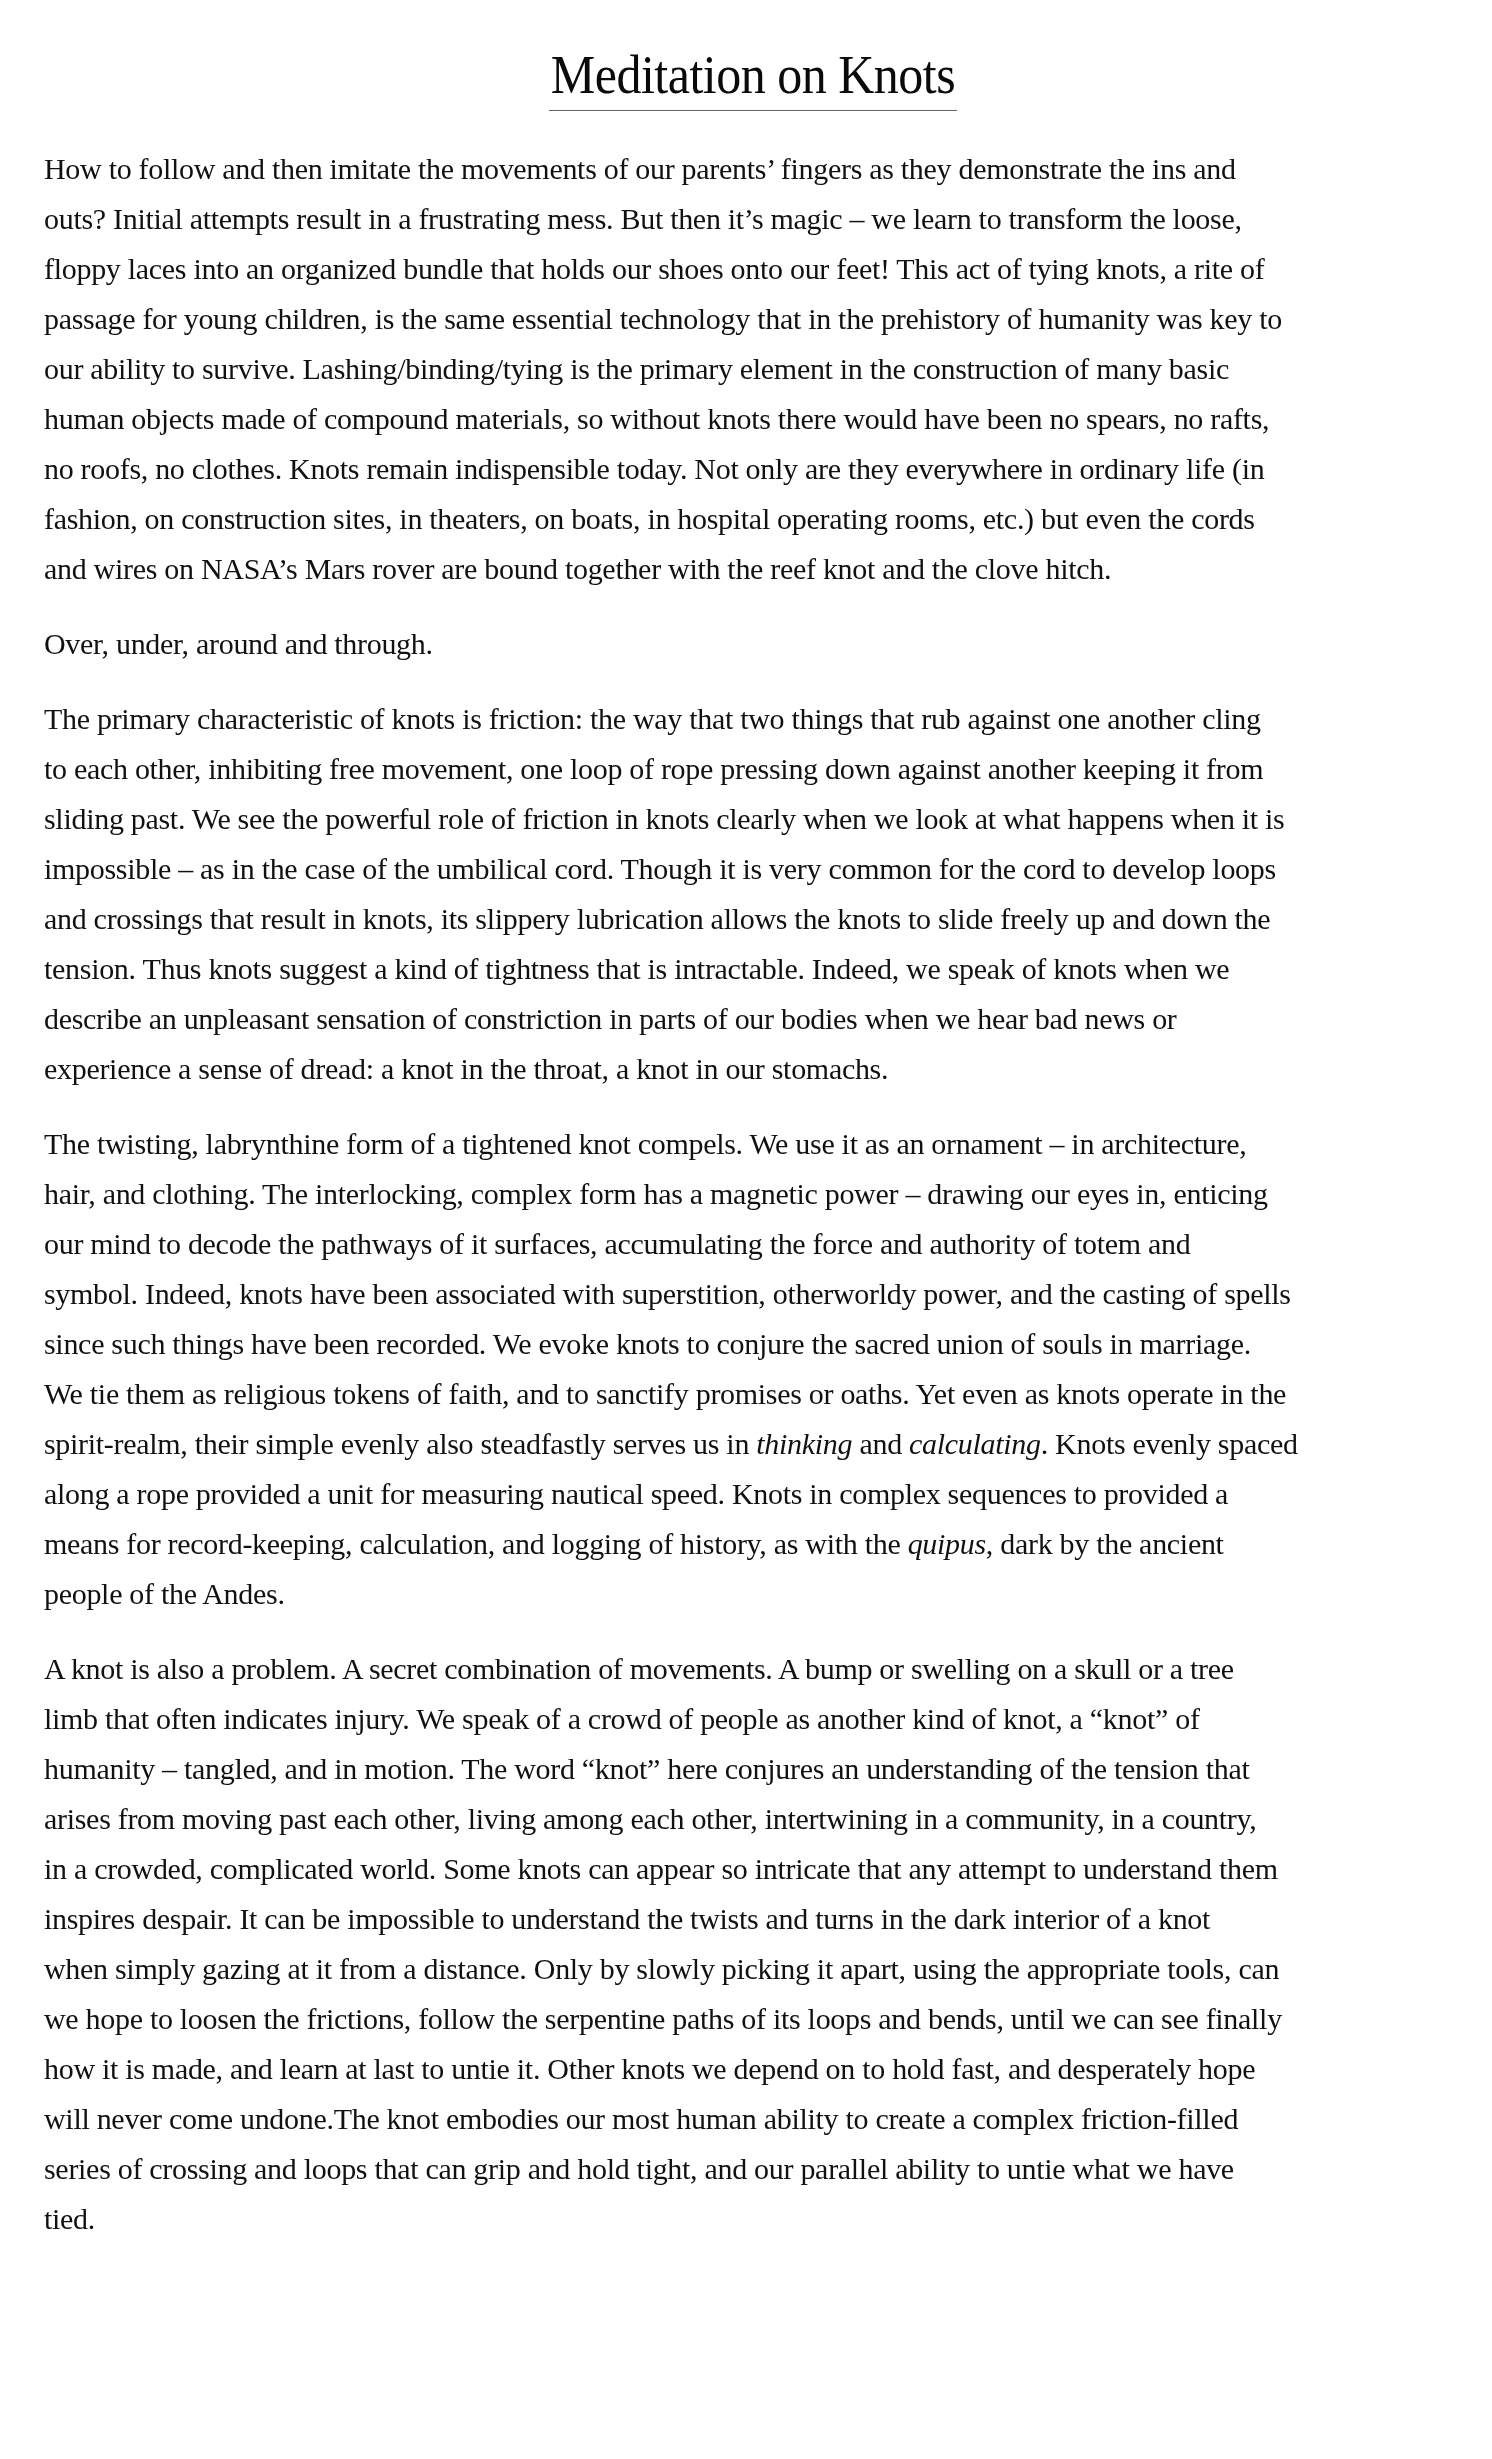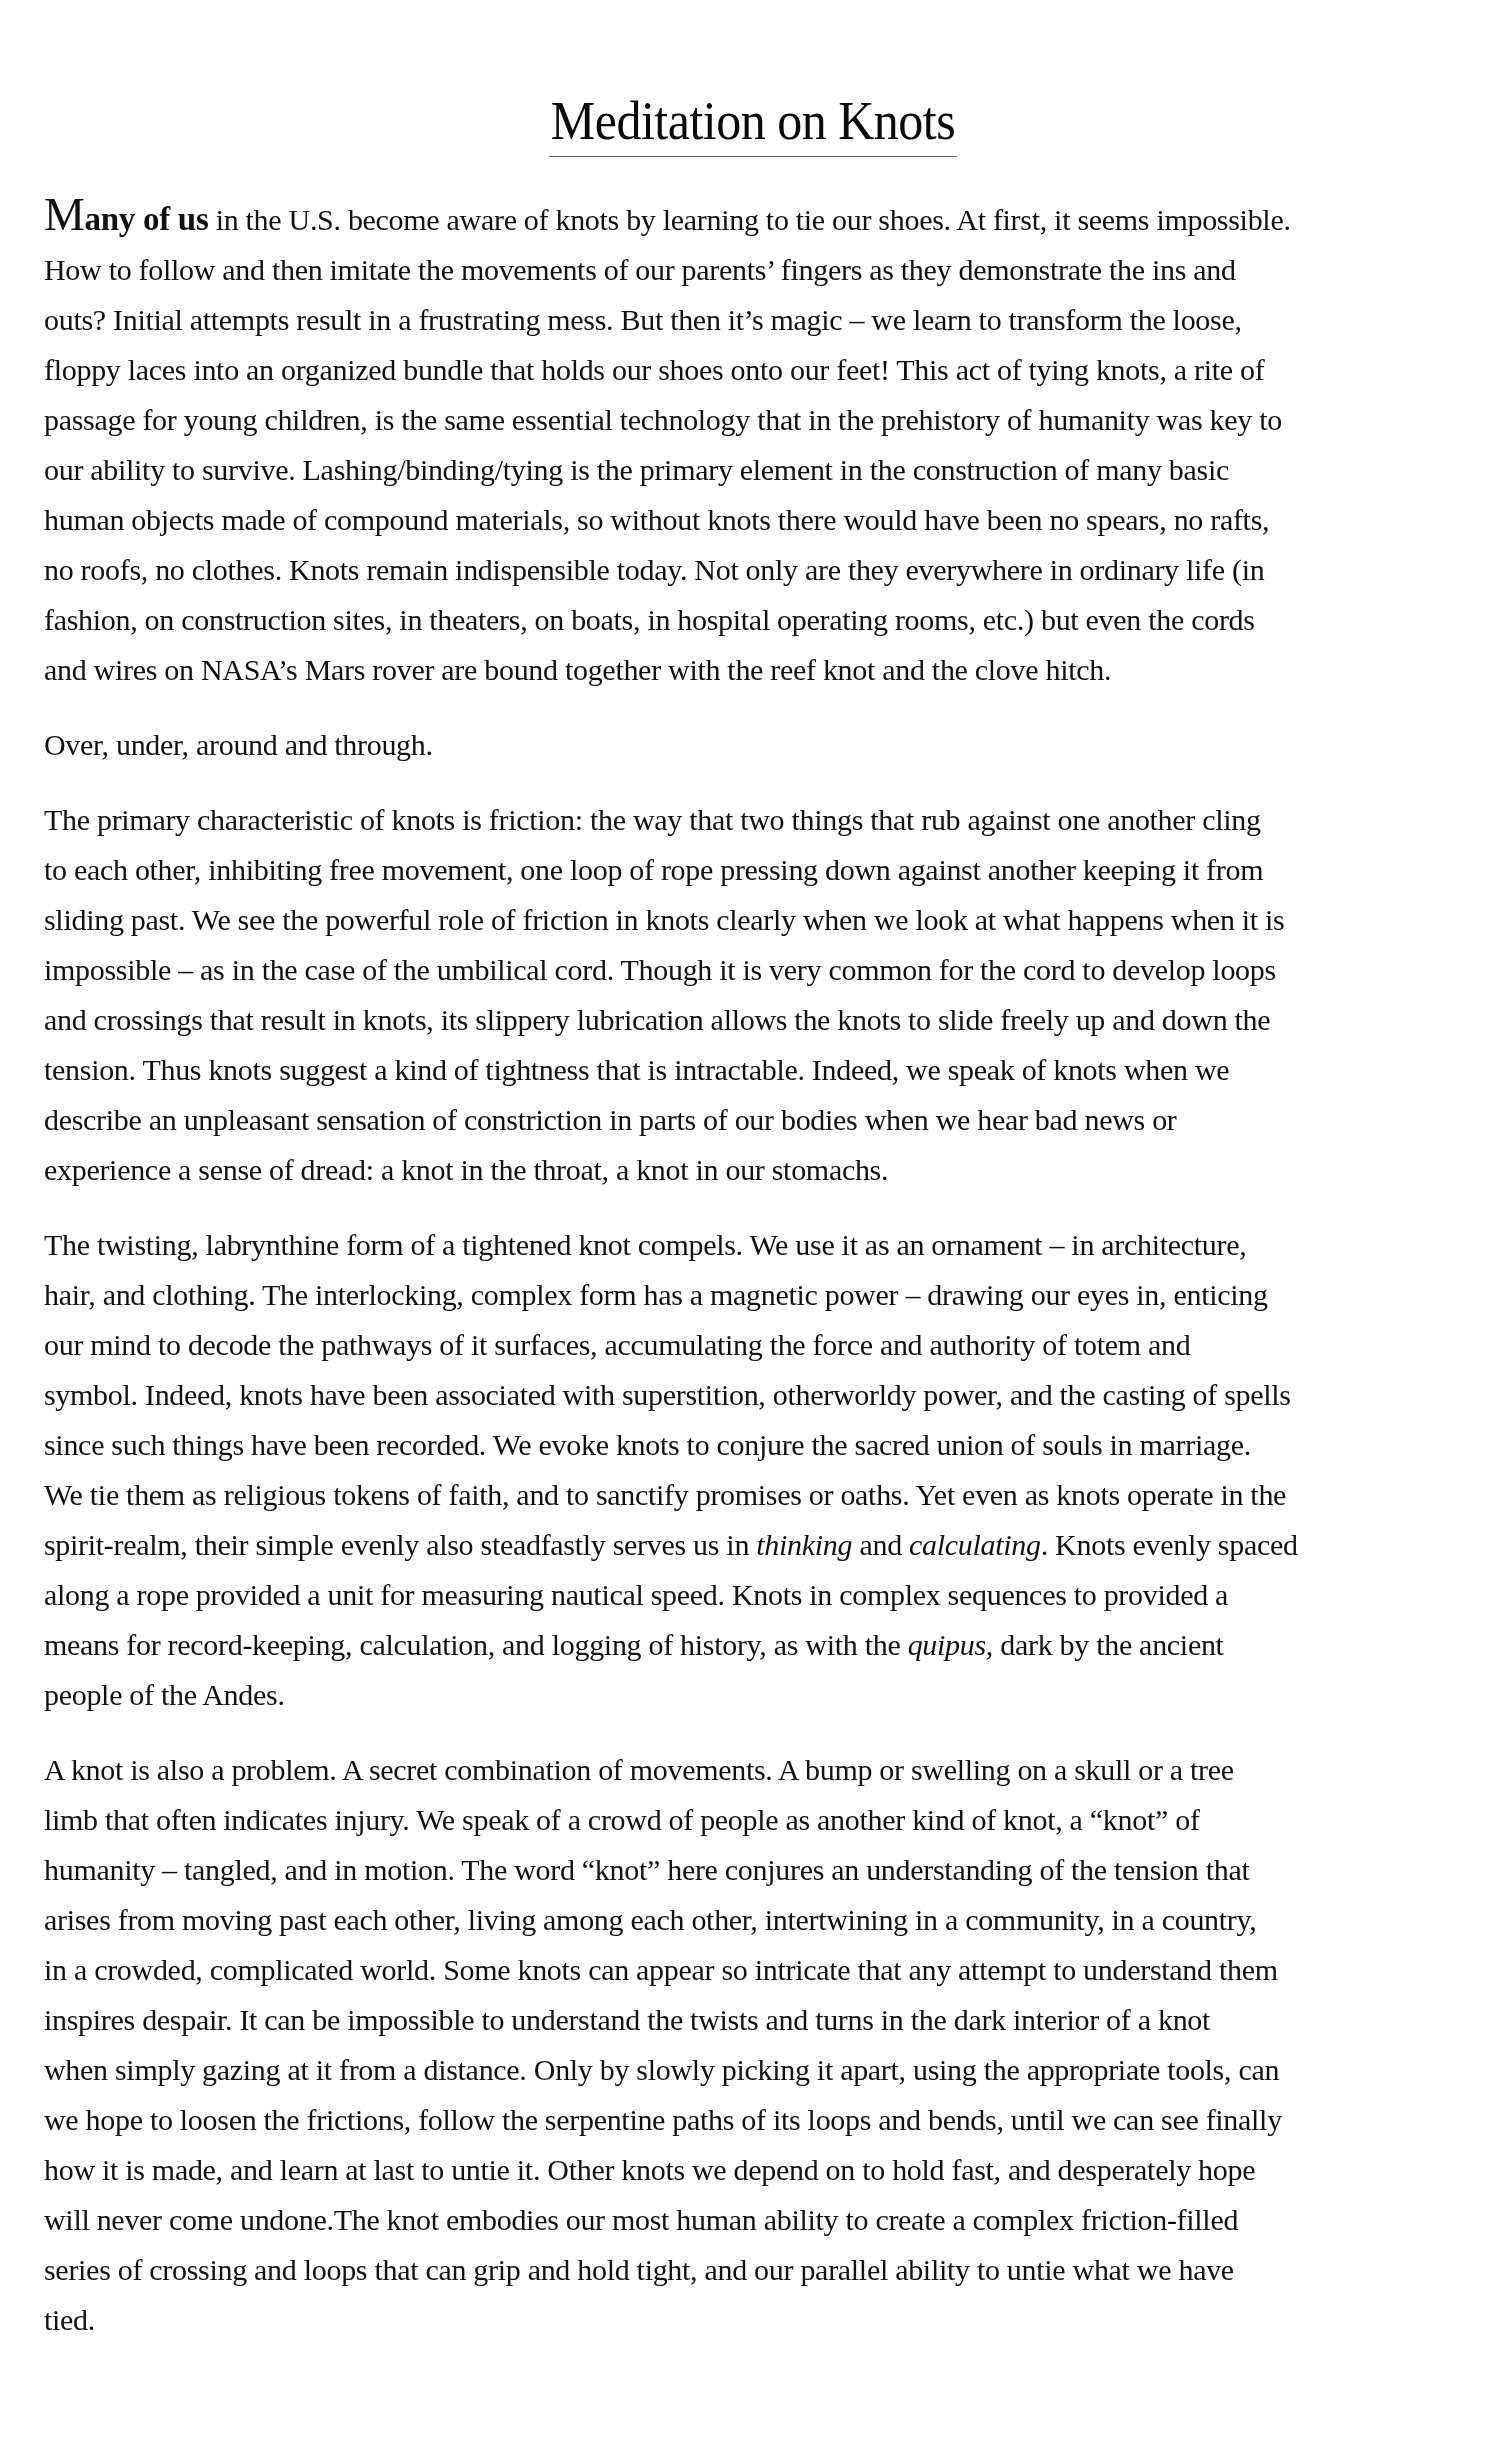--- a/index.html
+++ b/index.html
@@ -16,21 +16,21 @@
       font-family: "Liberation Serif", "DejaVu Serif", serif;
     }
     .page {
       position: absolute;
       left: 44px;
       top: 0;
       width: 1418px;
     }
     .title-wrap {
       text-align: center;
-      padding-top: 94px;
+      padding-top: 48px;
       height: 79px;
     }
     .title {
       display: inline-block;
       font-family: "Liberation Serif", "DejaVu Serif", serif;
       font-size: 50px;
       letter-spacing: -0.5px;
       color: #0a0a0a;
       line-height: 58px;
       padding: 0 1.9px 3.8px 1.9px;
@@ -60,21 +60,20 @@
   </style>
 </head>
 <body>
 
 <div class="page">
   <div class="title-wrap">
     <span class="title">Meditation on Knots</span>
   </div>
 
   <p class="para first">
-    <span class="line"><span class="lead"><span class="lead-cap">M</span><span>any of us</span></span><span> in the U.S. become aware of knots by learning to tie our shoes.  At first, it seems impossible.</span></span>
     <span class="line">How to follow and then imitate the movements of our parents’ fingers as they demonstrate the ins and</span>
     <span class="line">outs?  Initial attempts result in a frustrating mess. But then it’s magic – we learn to transform the loose,</span>
     <span class="line">floppy laces into an organized bundle that holds our shoes onto our feet!  This act of tying knots, a rite of</span>
     <span class="line">passage for young children, is the same essential technology that in the prehistory of humanity was key to</span>
     <span class="line">our ability to survive. Lashing/binding/tying is the primary element in the construction of many  basic</span>
     <span class="line">human objects made of compound materials, so without knots there would have been no spears, no rafts,</span>
     <span class="line">no roofs, no clothes. Knots remain indispensible today. Not only are they everywhere in ordinary life (in</span>
     <span class="line">fashion, on construction sites, in theaters, on boats, in hospital operating rooms, etc.) but even the cords</span>
     <span class="line">and wires on NASA’s Mars rover are bound together with the reef knot and the clove hitch.</span>
   </p>

